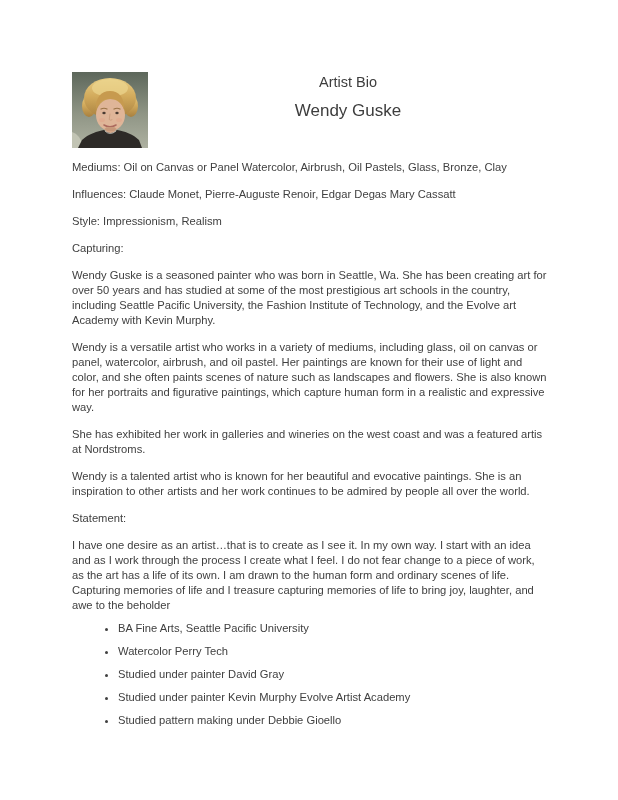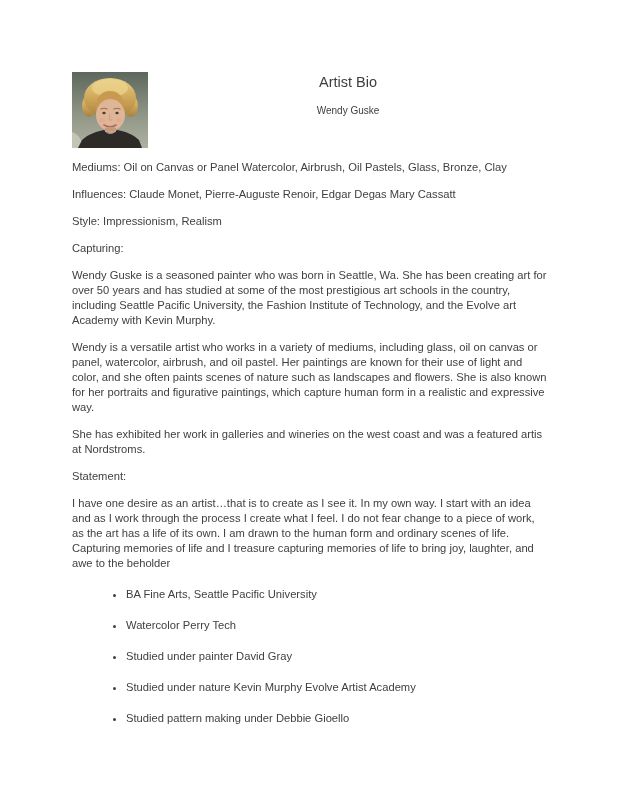--- a/index.html
+++ b/index.html
@@ -44,40 +44,40 @@
     padding-top: 4px;
   }
   .doc-title {
     font-size: 14.5px;
     line-height: 16px;
     font-weight: normal;
     margin: 0 0 13px 0;
     color: #3d3d3d;
   }
   .doc-subtitle {
-    font-size: 10px;
+    font-size: 17px;
     line-height: 16px;
     font-weight: normal;
     margin: 0;
     color: #3d3d3d;
   }
   .body-text {
     margin-top: 9px;
     font-size: 11.2px;
     line-height: 15px;
   }
   .body-text p {
     margin: 12px 0 6px 0;
   }
   ul.edu-list {
     margin: 0;
     padding: 0 0 0 38px;
   }
   ul.edu-list li {
-    margin: 16px;
+    margin: 8px;
     line-height: 15px;
     list-style-type: disc;
   }
 </style>
 </head>
 <body>
 
 <div class="page">
   <div class="content">
 
@@ -126,27 +126,28 @@
 
     <div class="body-text">
       <p>Mediums: Oil on Canvas or Panel Watercolor, Airbrush, Oil Pastels, Glass, Bronze, Clay</p>
       <p>Influences: Claude Monet, Pierre-Auguste Renoir, Edgar Degas Mary Cassatt</p>
       <p>Style: Impressionism, Realism</p>
 
       <p>Capturing:</p>
       <p>Wendy Guske is a seasoned painter who was born in Seattle, Wa. She has been creating art for over 50 years and has studied at some of the most prestigious art schools in the country, including Seattle Pacific University, the Fashion Institute of Technology, and the Evolve art Academy with Kevin Murphy.</p>
       <p>Wendy is a versatile artist who works in a variety of mediums, including glass, oil on canvas or panel, watercolor, airbrush, and oil pastel. Her paintings are known for their use of light and color, and she often paints scenes of nature such as landscapes and flowers. She is also known for her portraits and figurative paintings, which capture human form in a realistic and expressive way.</p>
       <p>She has exhibited her work in galleries and wineries on the west coast and was a featured artis at Nordstroms.</p>
+      <p>Wendy is a talented artist who is known for her beautiful and evocative paintings. She is an inspiration to other artists and her work continues to be admired by people all over the world.</p>
 
       <p>Statement:</p>
       <p>I have one desire as an artist…that is to create as I see it. In my own way. I start with an idea and as I work through the process I create what I feel. I do not fear change to a piece of work, as the art has a life of its own.  I am drawn to the human form and ordinary scenes of life. Capturing memories of life and I treasure capturing memories of life to bring joy, laughter, and awe to the beholder</p>
 
       <ul class="edu-list">
         <li>BA Fine Arts, Seattle Pacific University</li>
         <li>Watercolor Perry Tech</li>
         <li>Studied under painter David Gray</li>
-        <li>Studied under nature Kevin Murphy Evolve Artist Academy</li>
+        <li>Studied under painter Kevin Murphy Evolve Artist Academy</li>
         <li>Studied pattern making under Debbie Gioello</li>
       </ul>
     </div>
 
   </div>
 </div>
 
 </body></html>

